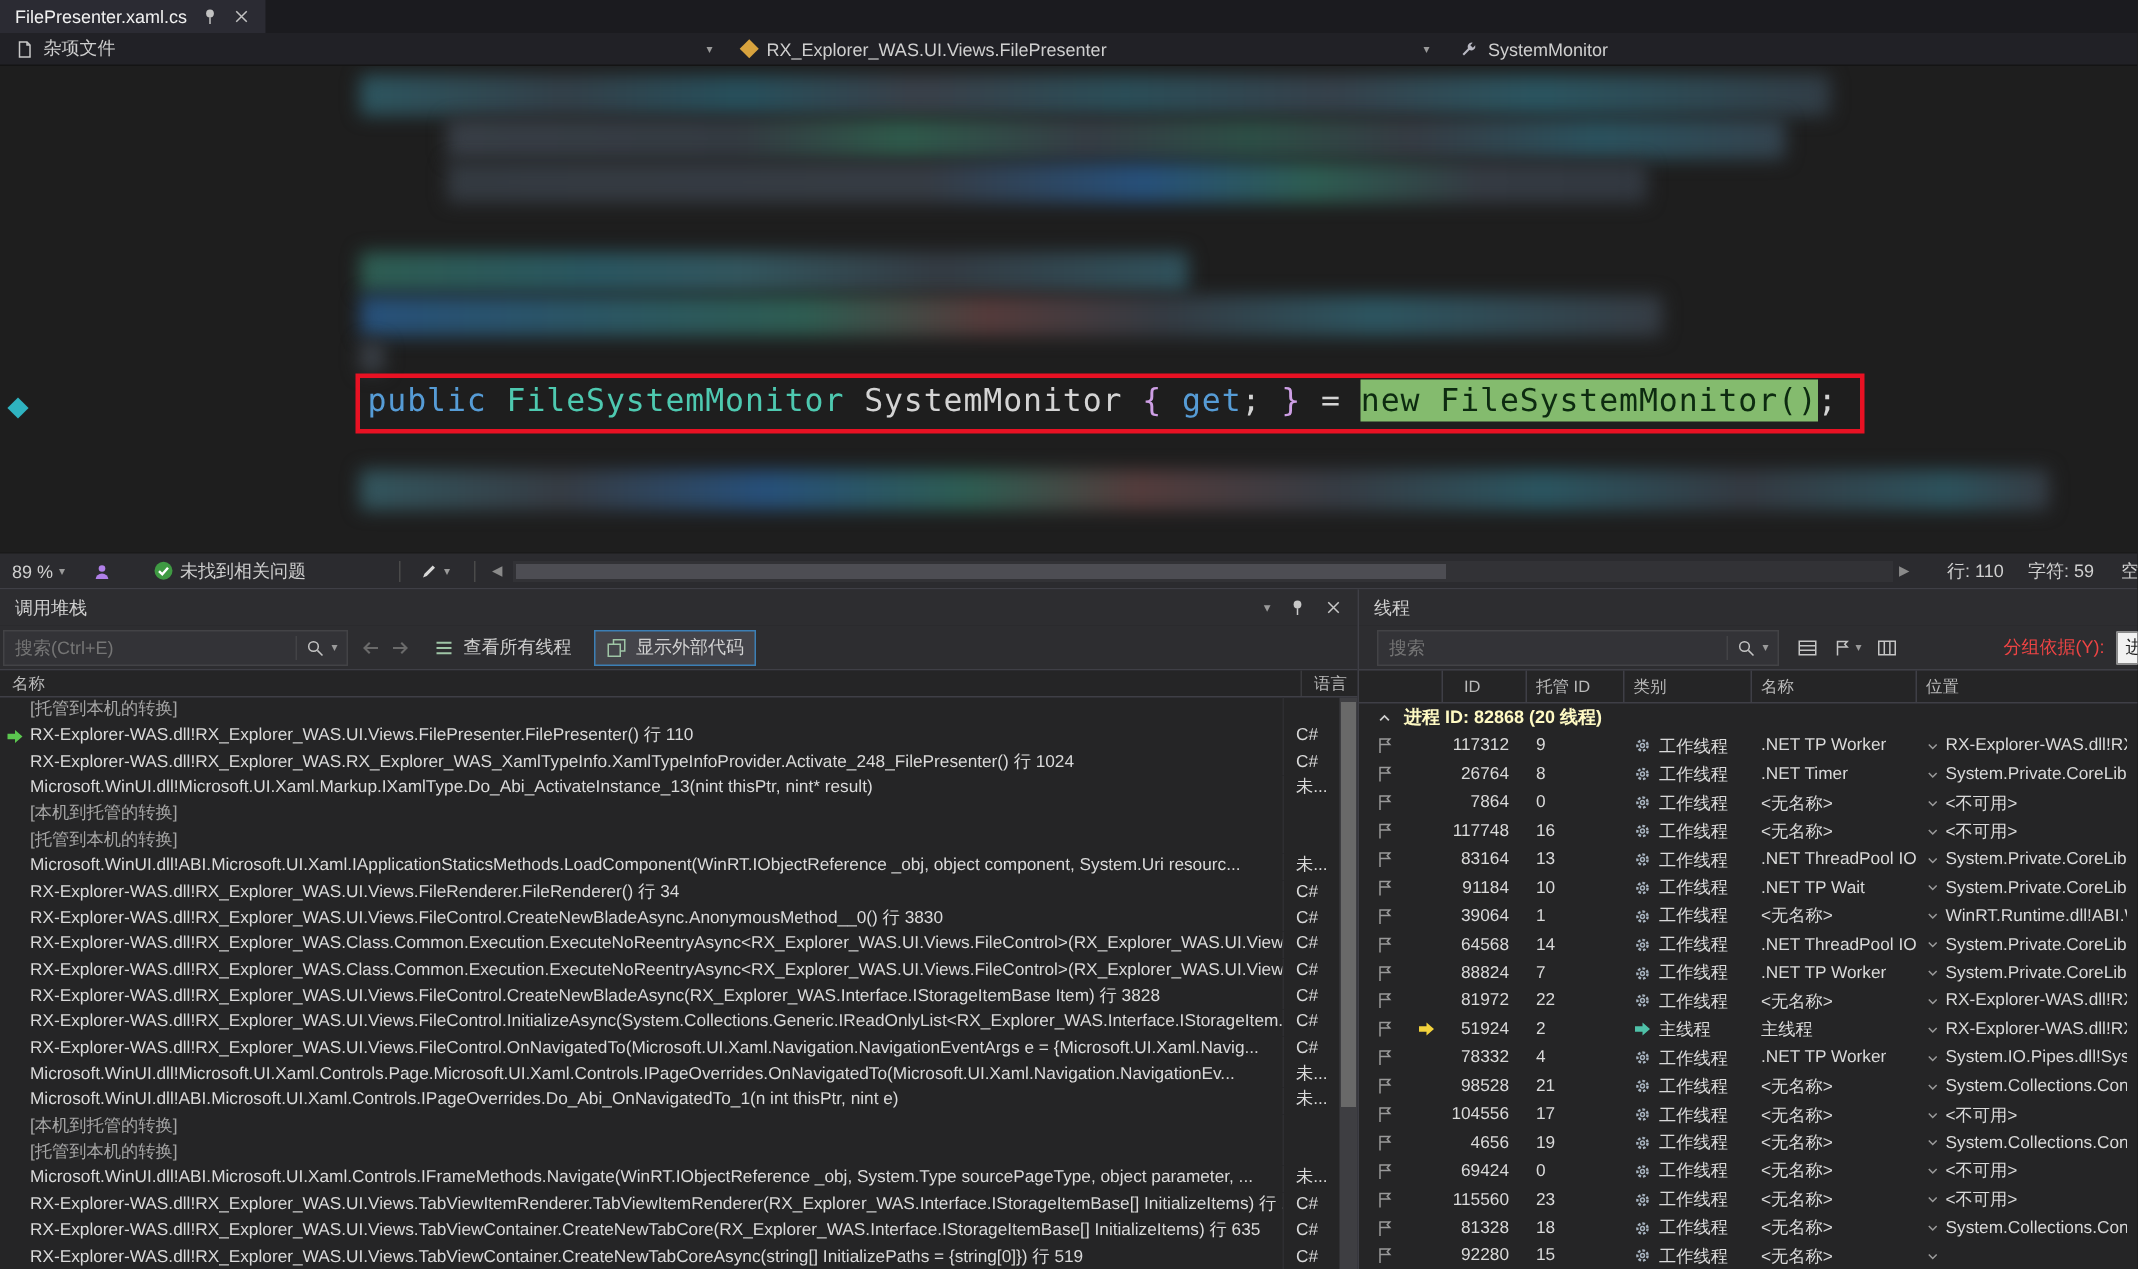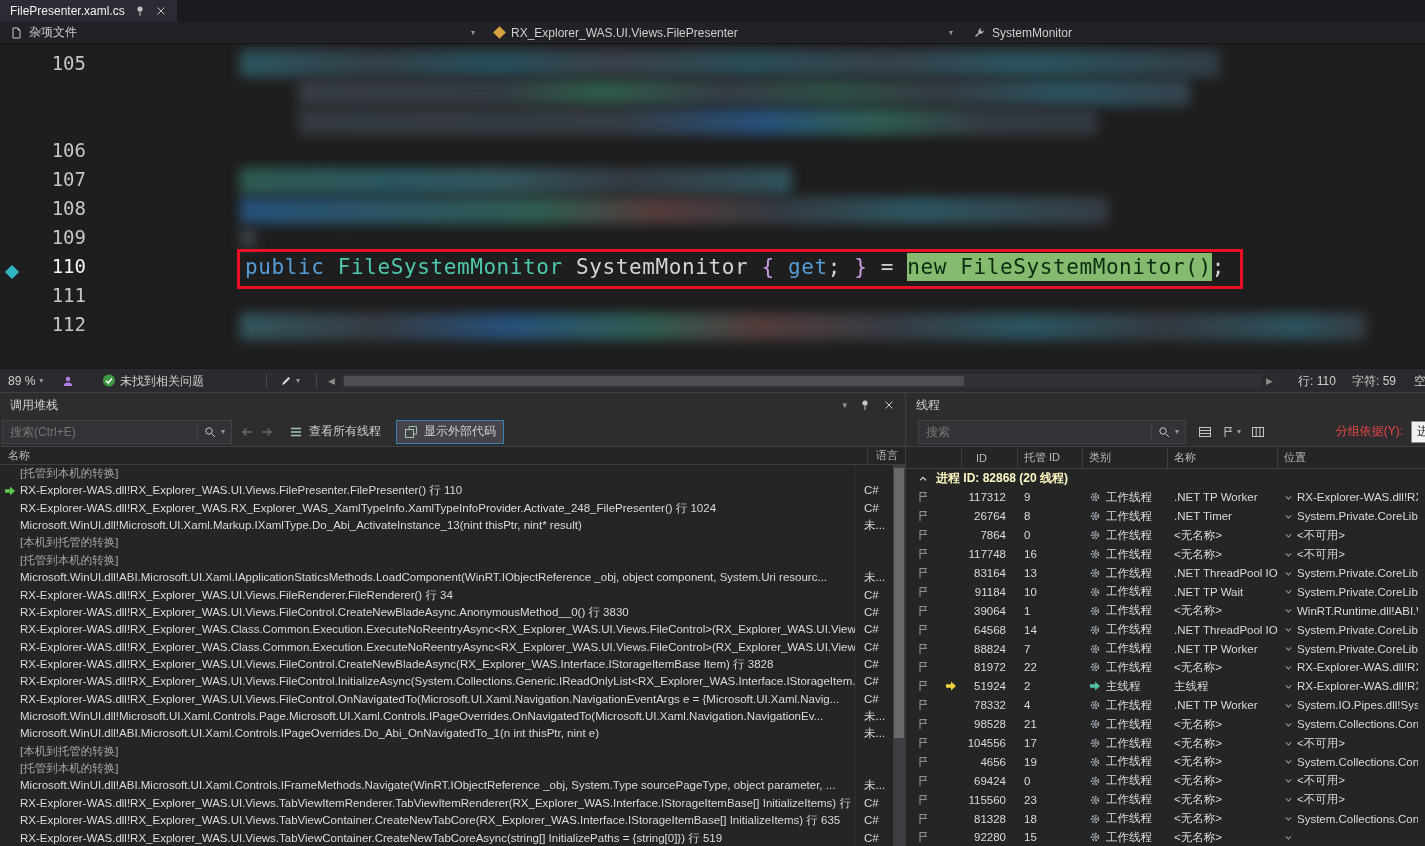--- a/index.html
+++ b/index.html
@@ -208,32 +208,20 @@
       <span style="color:#b8b8c2;display:flex">
           <svg class="ic">
             <use href="#sy-wrench"></use>
           </svg>
         </span>
       <span>SystemMonitor</span>
     </div>
   </div>
 
   <div class="editor">
-    <div class="gutter">
-        <div class="ln">105</div>
-        <div class="ln"></div>
-        <div class="ln"></div>
-        <div class="ln">106</div>
-        <div class="ln">107</div>
-        <div class="ln">108</div>
-        <div class="ln">109</div>
-        <div class="ln cur">110</div>
-        <div class="ln">111</div>
-        <div class="ln">112</div>
-      </div>
     <div class="glyph"></div>
 
     <div class="blurb" style="left:240px;top:6px;width:980px;background:linear-gradient(90deg,#2d5660 0%,#334049 14%,#27505c 26%,#3a4049 38%,#2b4e58 52%,#36414b 66%,#2b5560 80%,#323d46 100%)"></div>
     <div class="blurb" style="left:298px;top:35px;width:892px;background:linear-gradient(90deg,#383e46 0%,#343b42 22%,#2f5a4b 34%,#363d45 48%,#2d4f46 60%,#363c44 72%,#2b525e 86%,#34434e 100%)"></div>
     <div class="blurb" style="left:298px;top:64px;width:800px;background:linear-gradient(90deg,#343a41 0%,#363c44 40%,#27507a 58%,#2e5d52 72%,#353b43 86%,#323840 100%)"></div>
     <div class="blurb" style="left:240px;top:124px;width:552px;background:linear-gradient(90deg,#2e5d52 0%,#2a5660 28%,#33565e 46%,#343b43 70%,#30525c 100%)"></div>
     <div class="blurb" style="left:240px;top:153px;width:868px;background:linear-gradient(90deg,#27507a 0%,#2b5566 16%,#2e5d52 34%,#553b3b 48%,#343b43 62%,#2d5560 78%,#363c44 100%)"></div>
     <div class="blurb" style="left:240px;top:184px;width:16px;height:20px;background:#3a4047"></div>
     <div class="blurb" style="left:240px;top:269px;width:1126px;background:linear-gradient(90deg,#33565e 0%,#363c44 12%,#27507a 24%,#2e5d52 36%,#543c3c 46%,#363c44 58%,#2b5560 70%,#343a42 82%,#2d525c 94%,#363c44 100%)"></div>
 

